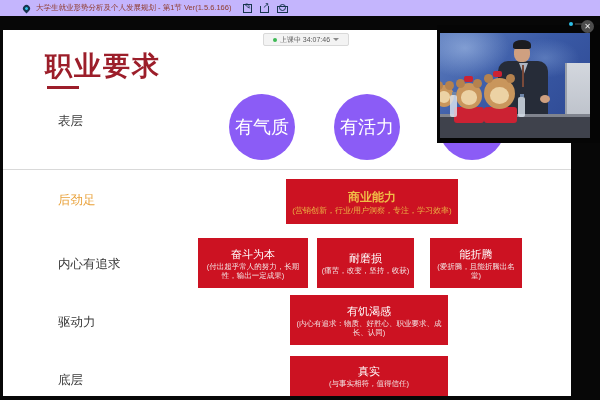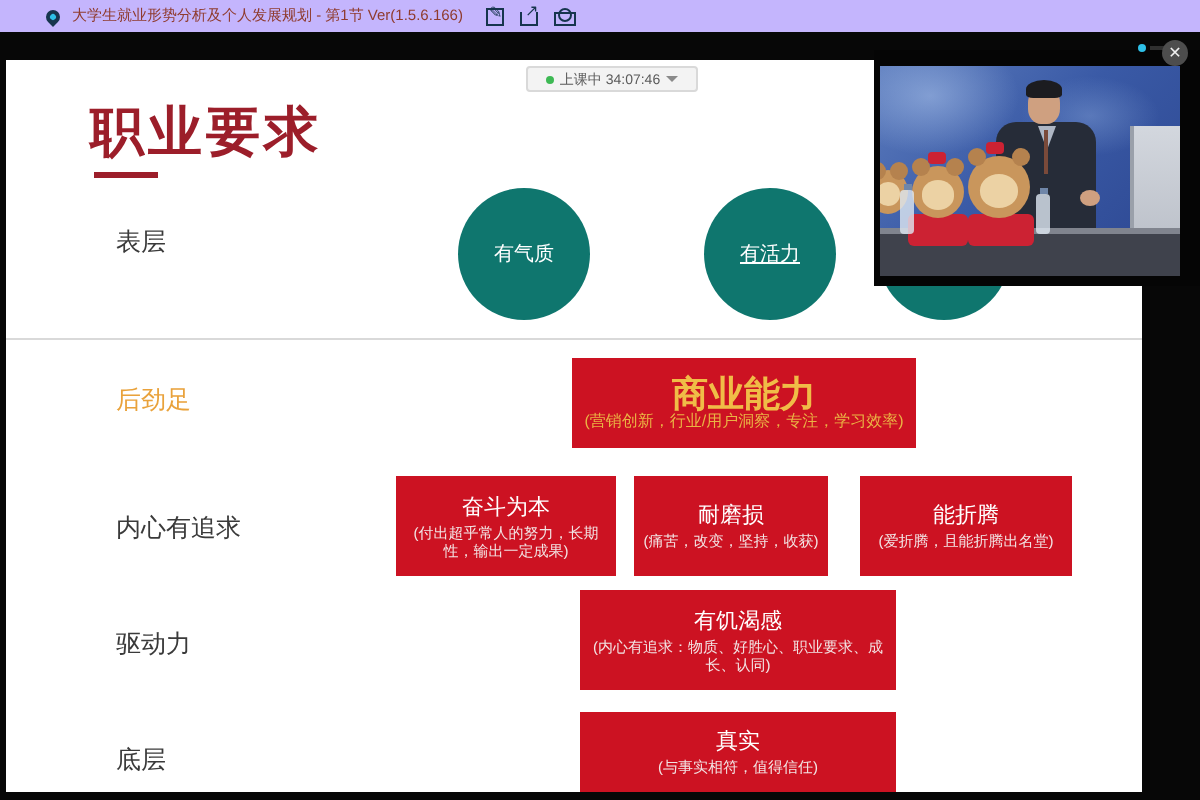--- a/index.html
+++ b/index.html
@@ -41,40 +41,40 @@
     font-size:27px; font-weight:bold; color:#9c1e2a; letter-spacing:2px; z-index:2; }
   .slide-title-rule { position:absolute; left:47px; top:86px; width:32px; height:3px; background:#9c1e2a; z-index:2; }
 
   .row-label { position:absolute; font-size:12.5px; color:#3a3a3a; z-index:2; white-space:nowrap; }
   .lbl-surface { left:58px; top:113px; }
   .lbl-stamina { left:58px; top:192px; color:#e9a23b; }
   .lbl-character { left:58px; top:256px; }
   .lbl-drive { left:58px; top:314px; }
   .lbl-base { left:58px; top:372px; }
 
-  .circle { position:absolute; width:66px; height:66px; border-radius:50%; background:#0f766e;
-    display:flex; align-items:center; justify-content:center; color:#fff; font-size:10px; z-index:2; }
+  .circle { position:absolute; width:66px; height:66px; border-radius:50%; background:#8b5cf6;
+    display:flex; align-items:center; justify-content:center; color:#fff; font-size:18px; z-index:2; }
   .c1 { left:229px; top:94px; }
-  .c2 { left:352px; top:94px;text-decoration:underline; }
+  .c2 { left:334px; top:94px; }
   .c3 { left:439px; top:94px; }
 
   .divider { position:absolute; left:3px; top:169px; width:568px; height:1px; background:#d9d9d9; z-index:1; }
 
   .redbox { position:absolute; background:#cc1222; color:#fff; display:flex; flex-direction:column;
     align-items:center; justify-content:center; text-align:center; z-index:2; padding:2px 3px; }
   .redbox .bx-title { font-size:11px; line-height:15px; }
   .redbox .bx-sub { font-size:7.5px; line-height:9px; color:#f2e3e3; }
 
   .box-biz { left:286px; top:179px; width:172px; height:45px; }
-  .box-biz .bx-title { font-size:18px; font-weight:bold; color:#f0bc47; line-height:18px; }
+  .box-biz .bx-title { font-size:12px; font-weight:bold; color:#f0bc47; line-height:18px; }
   .box-biz .bx-sub { font-size:8px; color:#eab344; }
 
   .box-ch1 { left:198px; top:238px; width:110px; height:50px; }
   .box-ch2 { left:317px; top:238px; width:97px; height:50px; }
-  .box-ch3 { left:430px; top:238px; width:106px; height:50px; }
+  .box-ch3 { left:430px; top:238px; width:92px; height:50px; }
 
   .box-drive { left:290px; top:295px; width:158px; height:50px; }
   .box-base { left:290px; top:356px; width:158px; height:40px; }
 
   
   .video-frame { position:absolute; left:437px; top:25px; width:163px; height:118px;
     background:#050505; z-index:5; cursor:pointer; }
   .video-screen { position:absolute; left:3px; top:8px; width:150px; height:105px; overflow:hidden;
     background:linear-gradient(135deg,#5c7cbd 0%,#3a5aa6 45%,#2c4690 100%); }
   .glow1 { position:absolute; left:-20px; top:-15px; width:90px; height:60px; border-radius:50%;

